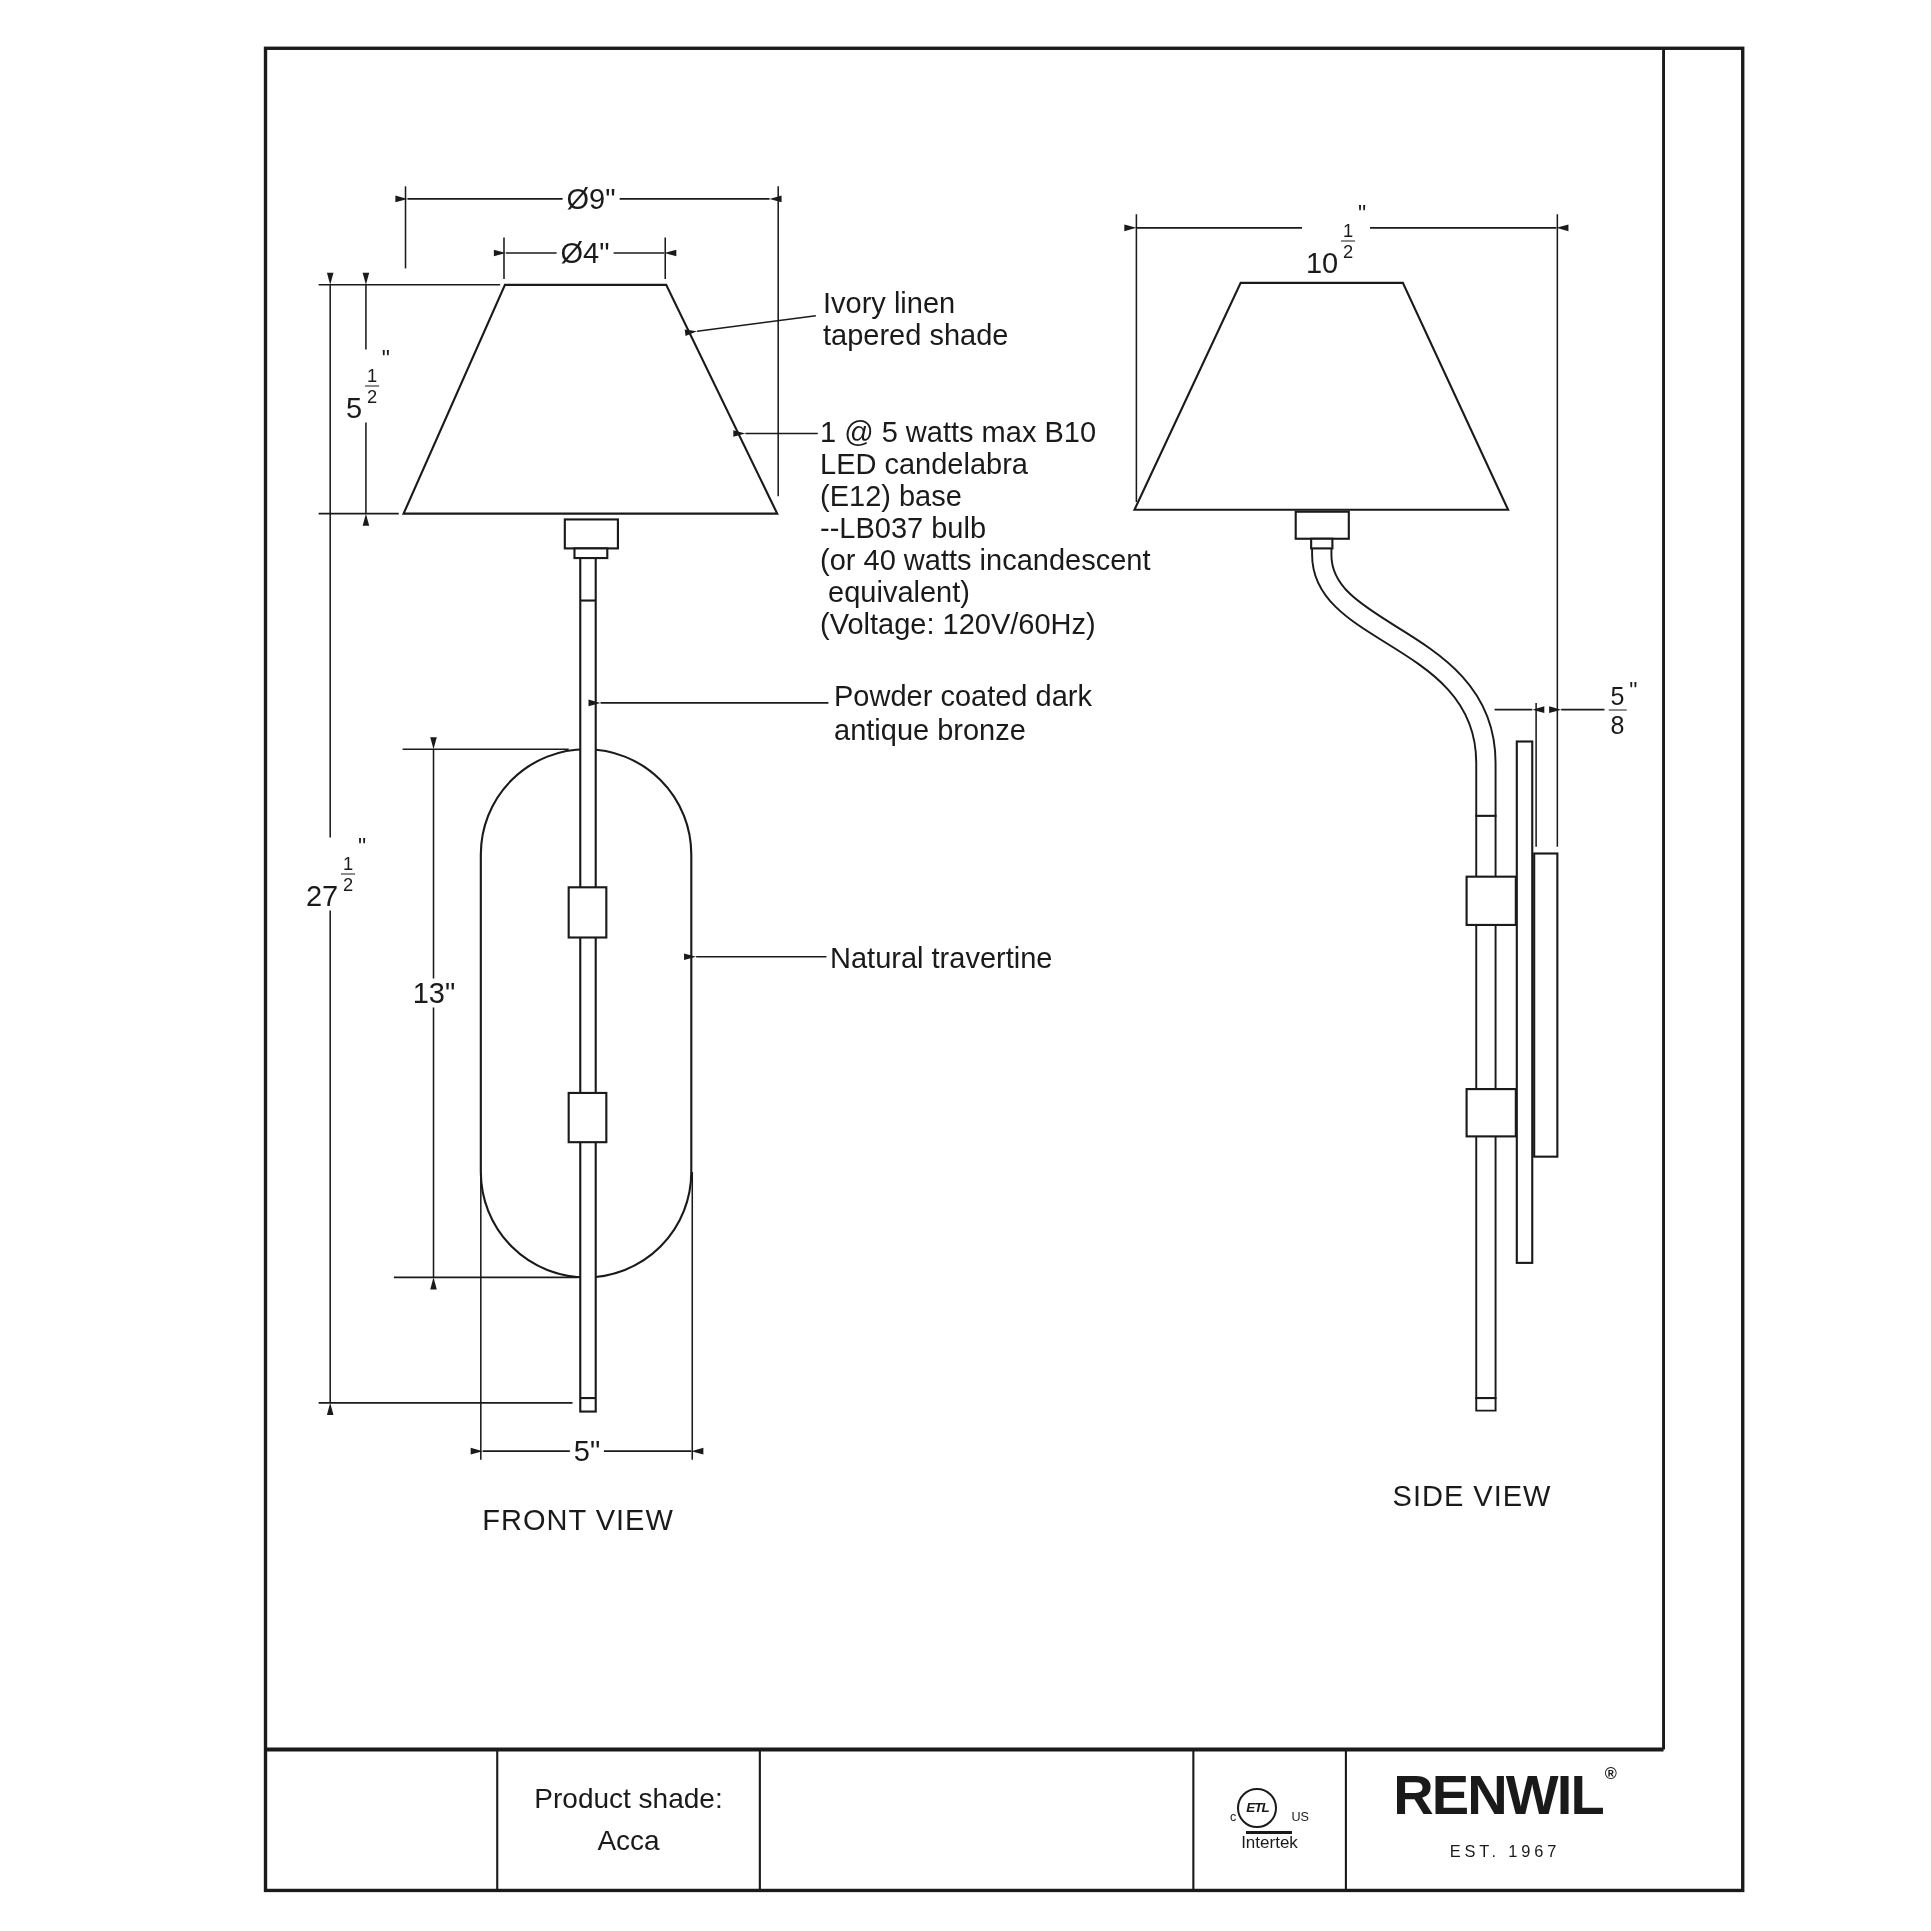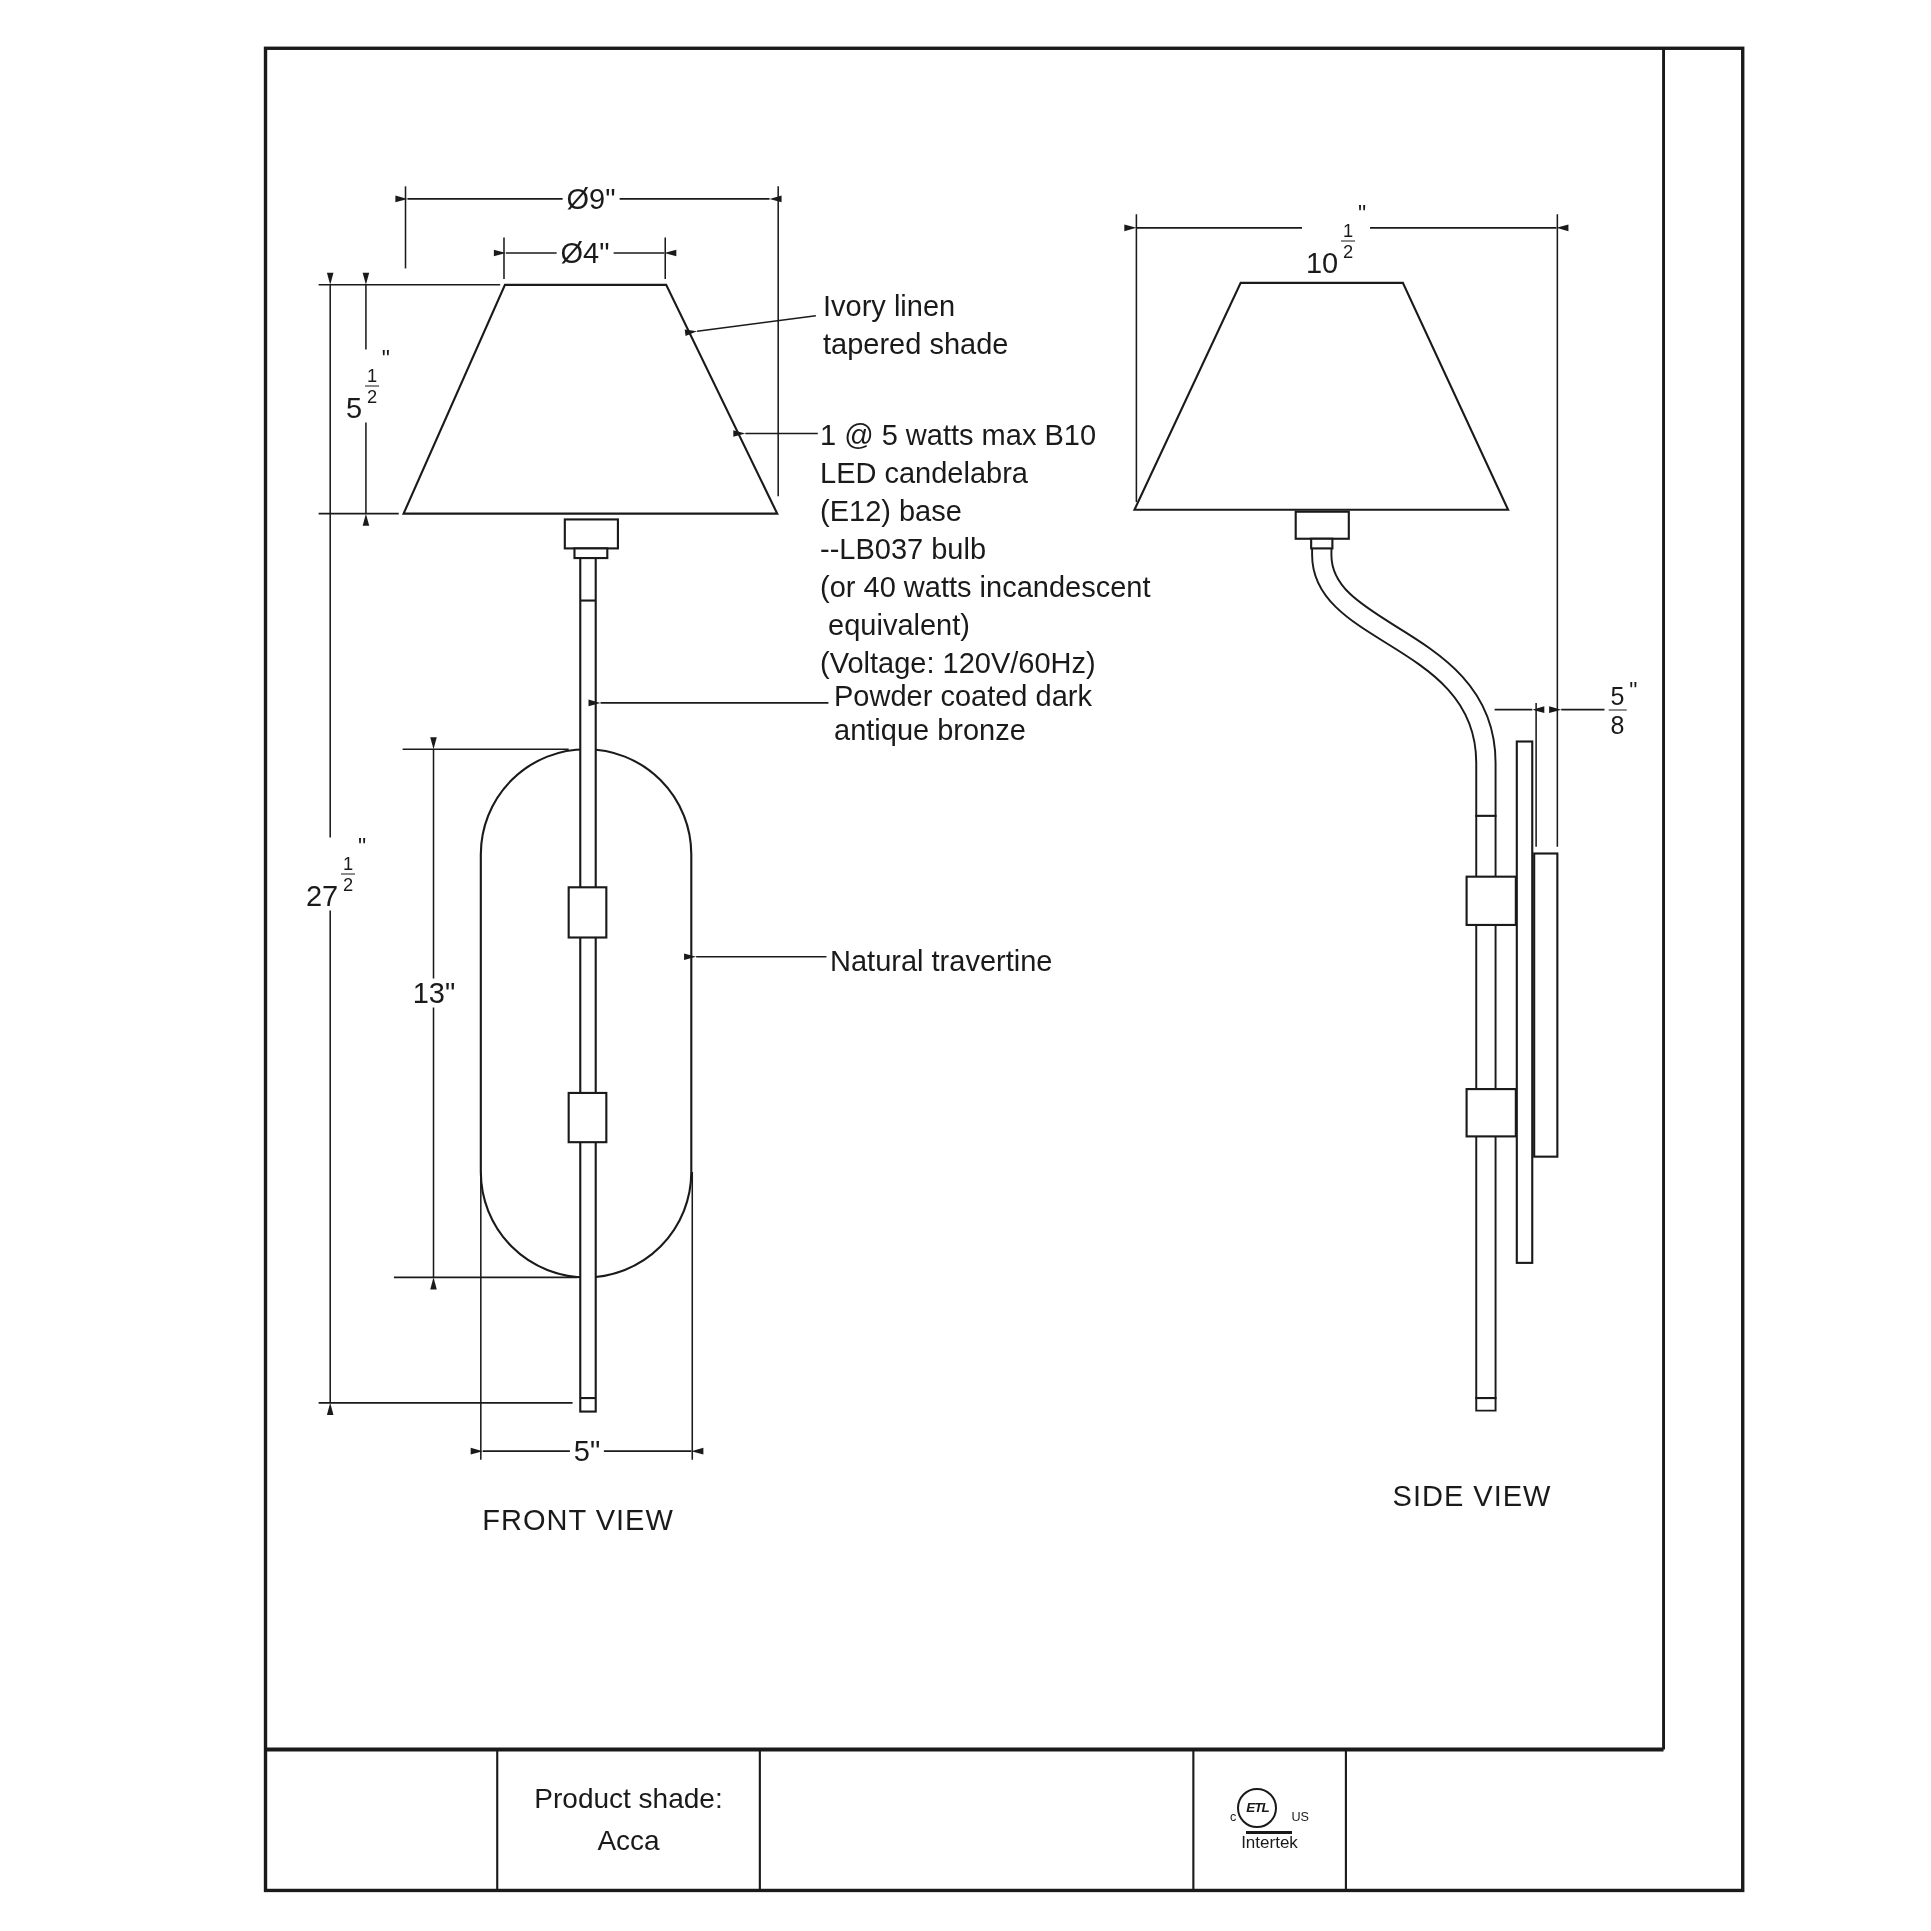--- a/index.html
+++ b/index.html
@@ -7,21 +7,21 @@
          font-family:"Liberation Sans", sans-serif;color:#1a1a1a;}
   svg.draw{position:absolute;left:0;top:0;}
   .lbl{position:absolute;transform:translate(-50%,-50%);background:#fff;white-space:nowrap;
        font-size:29px;color:#1a1a1a;display:inline-flex;align-items:center;gap:2.9px;padding:0 3.9px;line-height:1;}
   .lbl .whole{line-height:1;margin-top:44px;}
   .frac{display:inline-flex;flex-direction:column;align-items:center;font-size:18.3px;line-height:1.12;}
   .frac .n{border-bottom:1.9px solid #1a1a1a;padding:0 1.9px;}
   .frac .d{padding:0 1.9px;}
   .unit{align-self:flex-start;font-size:23px;line-height:1;margin-top:-1.9px;}
   .viewlabel{position:absolute;transform:translate(-50%,-50%);font-size:29px;letter-spacing:1px;white-space:nowrap;}
-  .note{position:absolute;font-size:29px;line-height:38px;white-space:pre-wrap;}
+  .note{position:absolute;font-size:29px;line-height:32px;white-space:pre-wrap;}
   .note2{line-height:34px;}
   .cell{position:absolute;top:1751px;height:137px;display:flex;flex-direction:column;
         align-items:center;justify-content:center;text-align:center;font-size:28px;line-height:42px;}
   .renwil{font-weight:bold;font-size:56px;letter-spacing:-1.9px;line-height:1;display:flex;align-items:flex-start;}
   .renwil .reg{font-size:16.4px;font-weight:bold;letter-spacing:0;margin-left:1.9px;margin-top:-1.9px;}
   .est{font-size:16.4px;letter-spacing:3.9px;margin-top:7.7px;}
   .etl{display:flex;flex-direction:column;align-items:center;line-height:1;}
   .etl-row{display:flex;align-items:flex-end;}
   .etl-c{font-size:12.6px;margin-right:1px;margin-bottom:3.9px;}
   .etl-us{font-size:12.6px;margin-left:14px;margin-bottom:3.9px;}
@@ -186,15 +186,22 @@
     <div class="etl">
       <div class="etl-row">
         <span class="etl-c">c</span>
         <span class="etl-circle">ETL</span>
         <span class="etl-us">US</span>
       </div>
       <div class="etl-bar"></div>
       <div class="etl-brand">Intertek</div>
     </div>
   </div>
+  <div class="cell" style="left:1349px;width:312px">
+    <div class="renwil">
+      <span>RENWIL</span>
+      <span class="reg">®</span>
+    </div>
+    <div class="est">EST. 1967</div>
+  </div>
 
 </div>
 
 
 </body></html>

